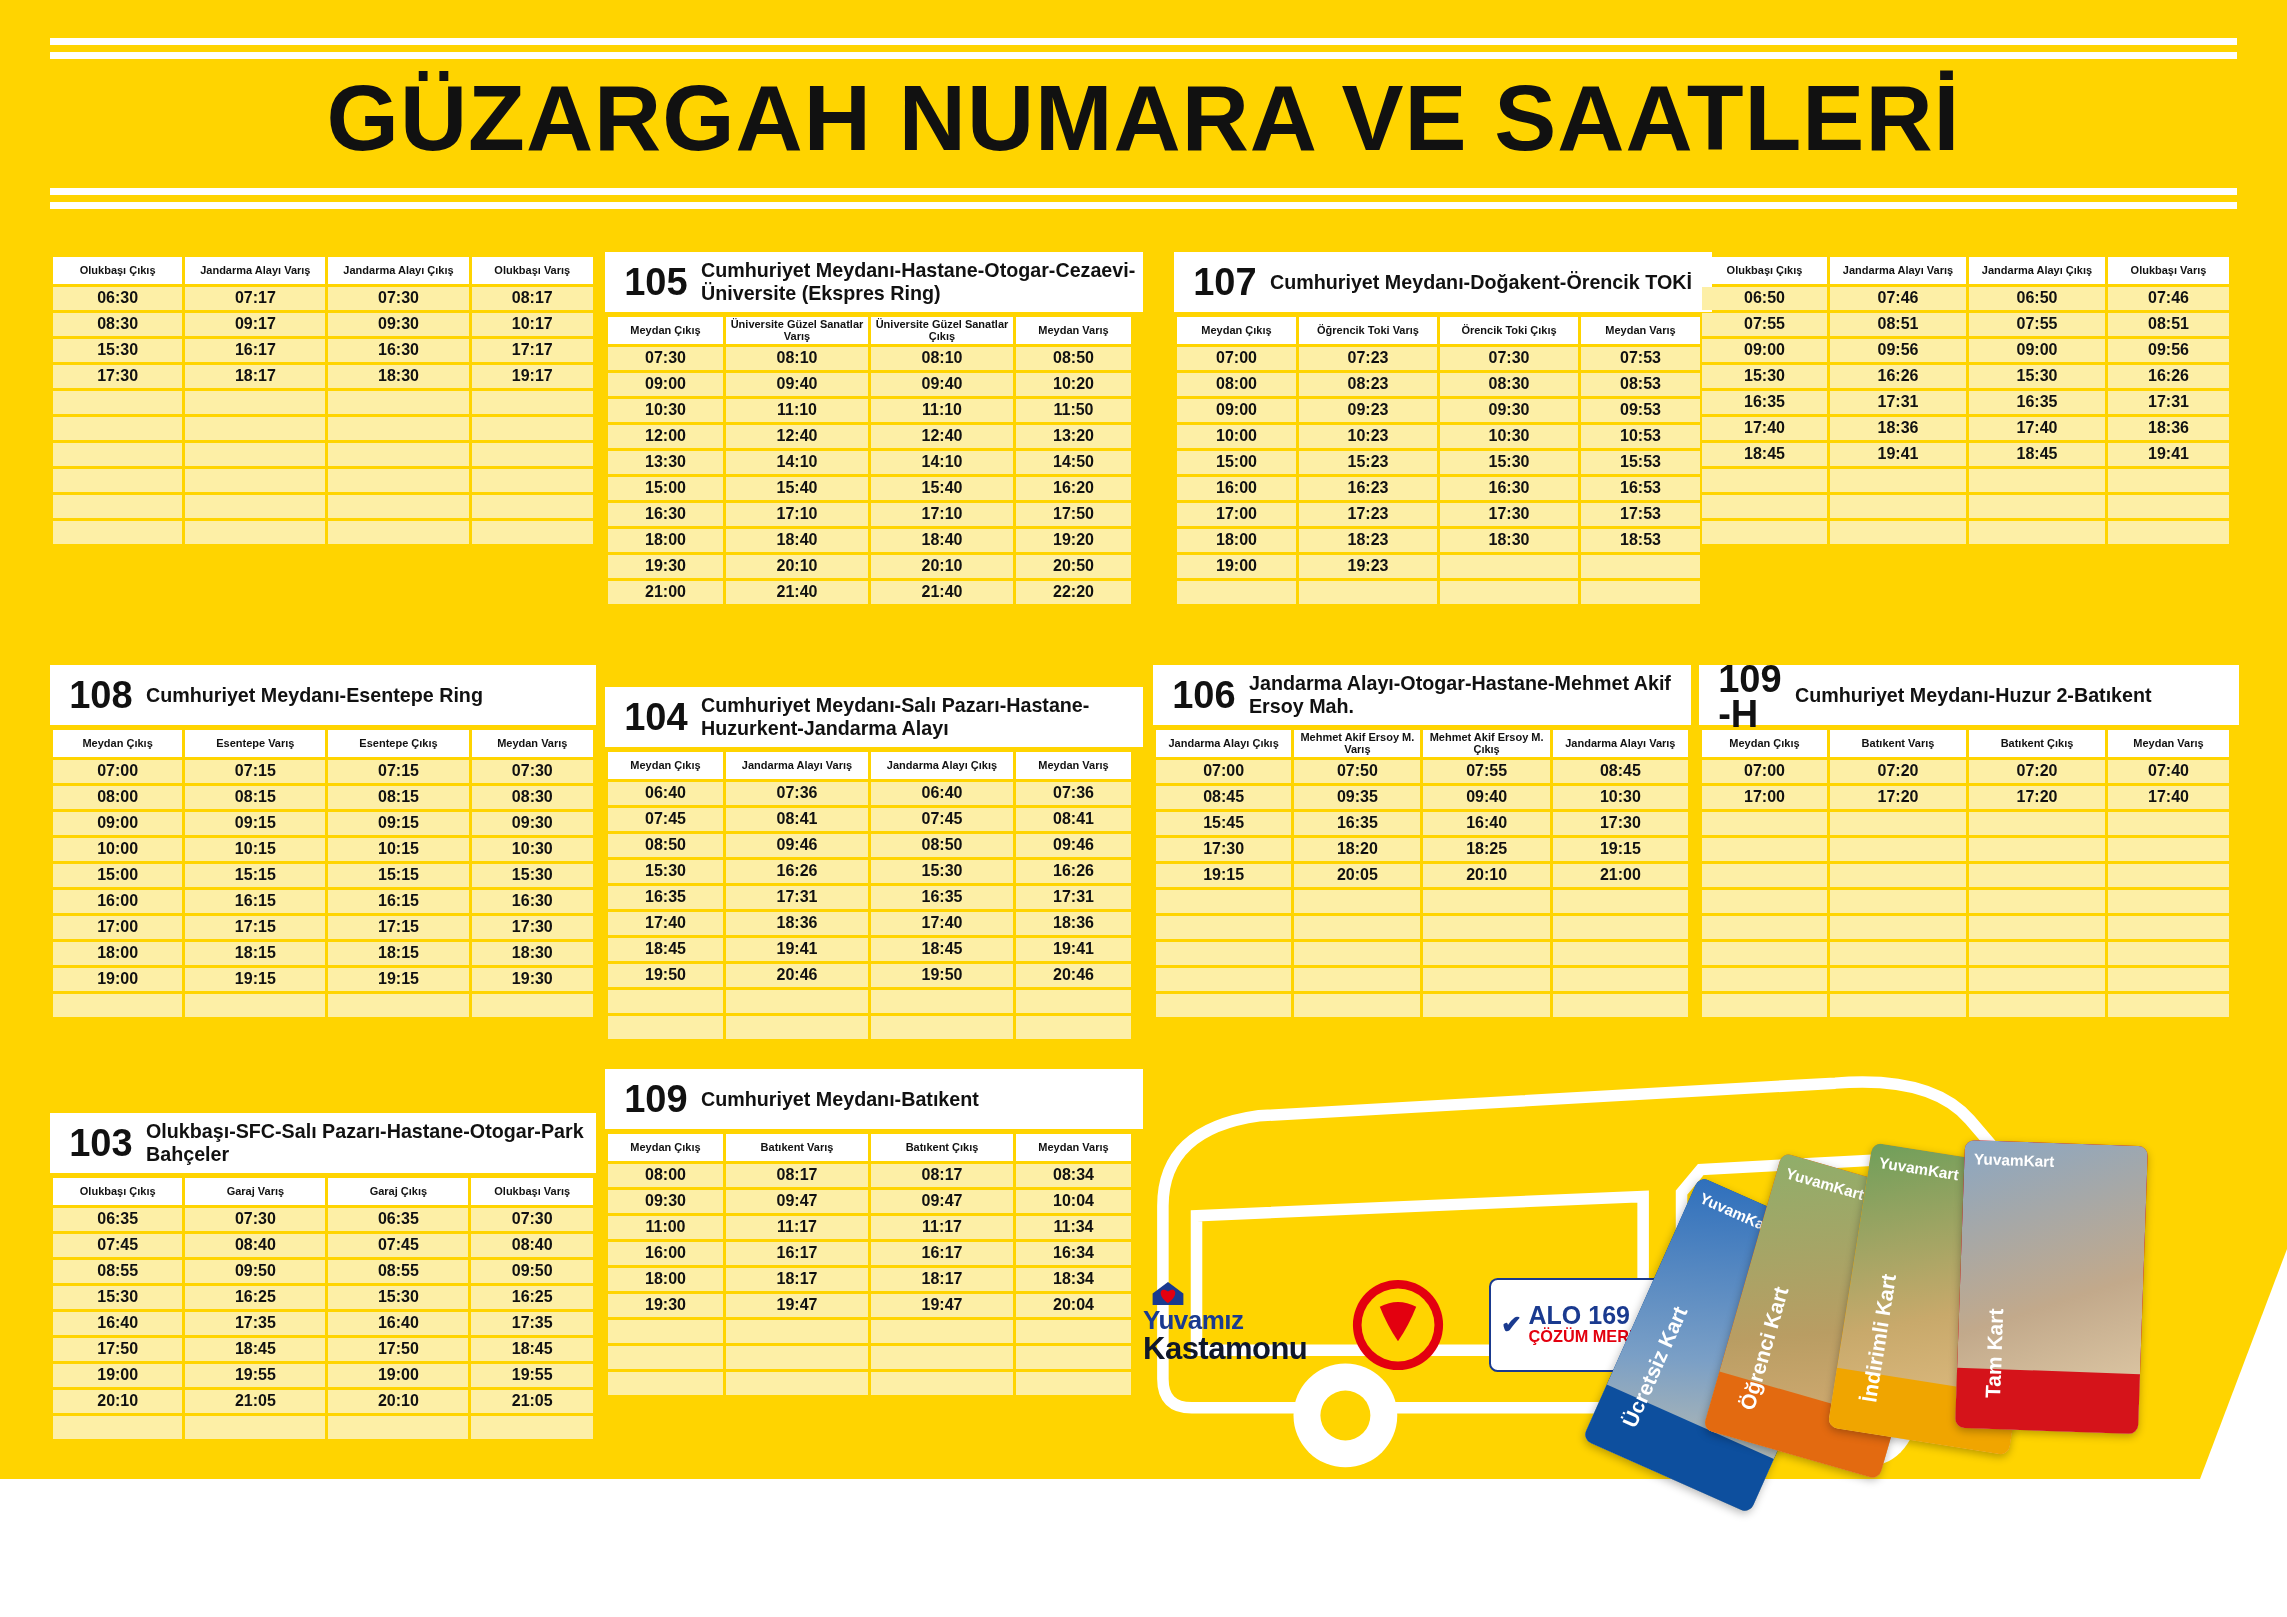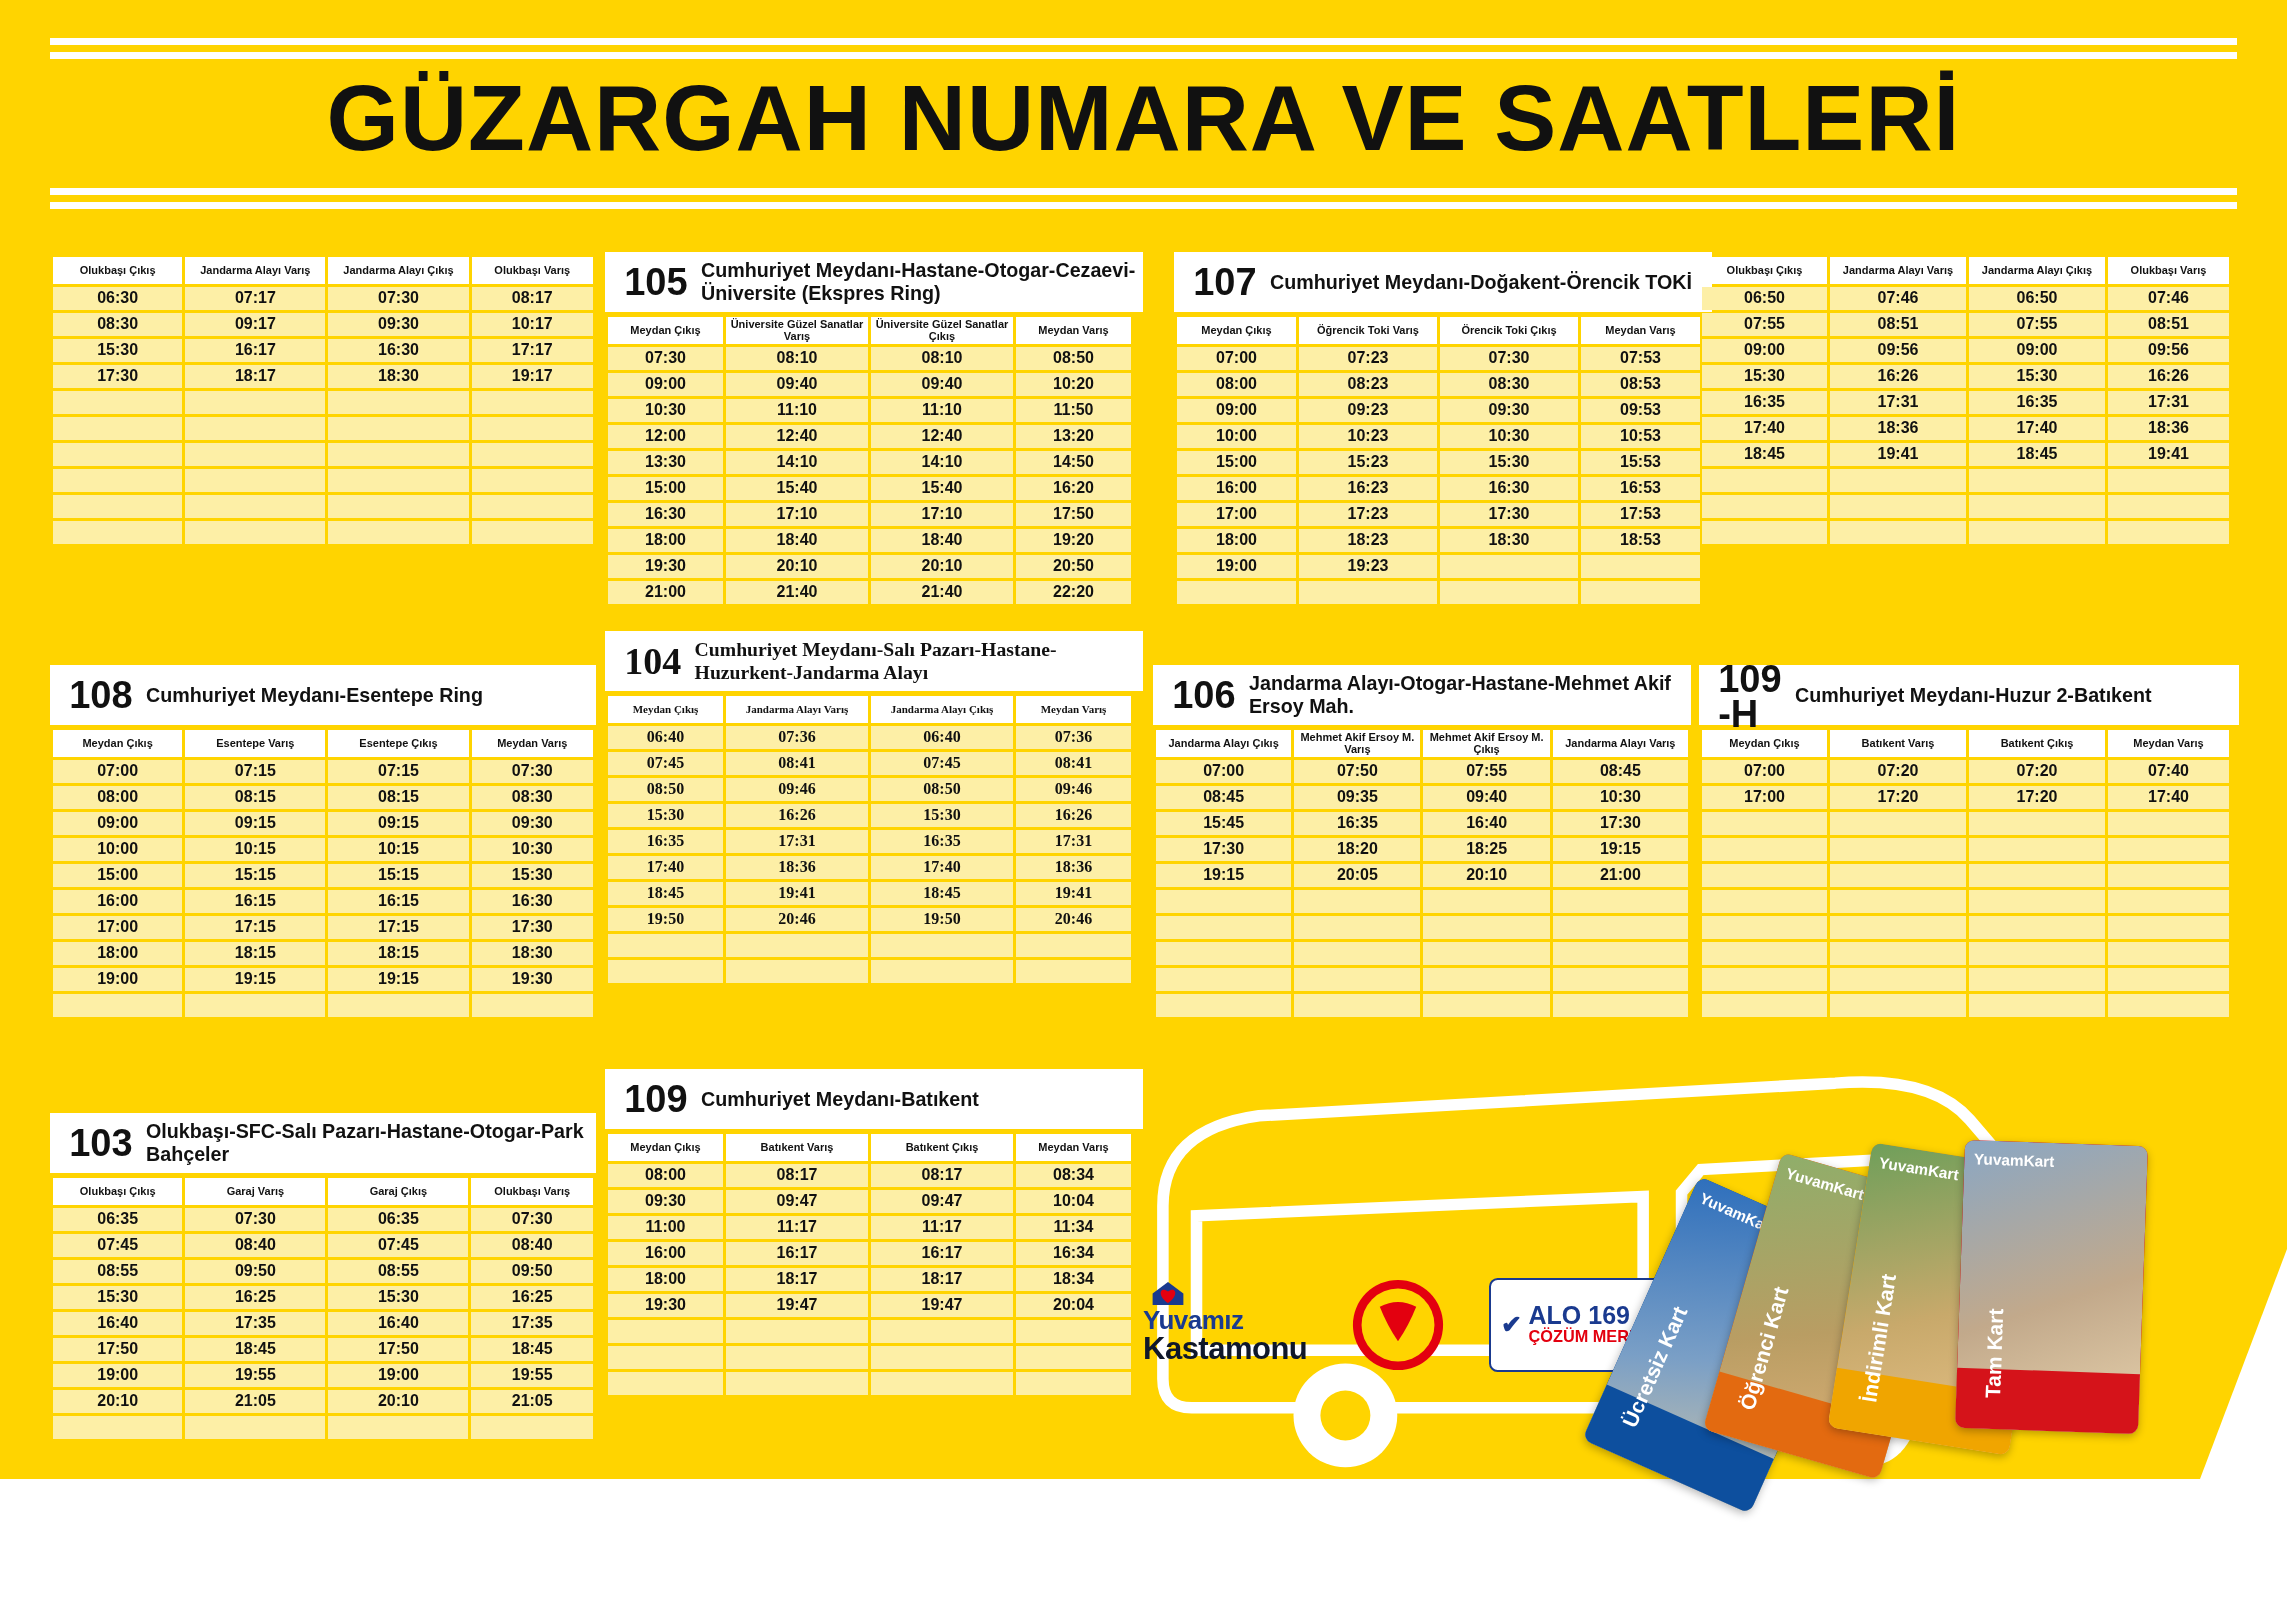--- a/index.html
+++ b/index.html
@@ -558,21 +558,21 @@
       <tr>
           <td class="empty"></td>
           <td class="empty"></td>
           <td class="empty"></td>
           <td class="empty"></td>
         </tr>
     </tbody>
   </table>
 </div>
 
-<div class="route" style="left:605px; top:631px; width:538px;font-family:Liberation Serif, serif;">
+<div class="route" style="left:605px; top:687px; width:538px;">
   <div class="route-head two-line">
     <div class="route-num">104</div>
     <div class="route-name">Cumhuriyet Meydanı-Salı Pazarı-Hastane-Huzurkent-Jandarma Alayı</div>
   </div>
   <table class="sched">
     <thead>
         <tr>
       <th style="width:115px">Meydan Çıkış</th>
       <th style="width:142px">Jandarma Alayı Varış</th>
       <th style="width:142px">Jandarma Alayı Çıkış</th>

